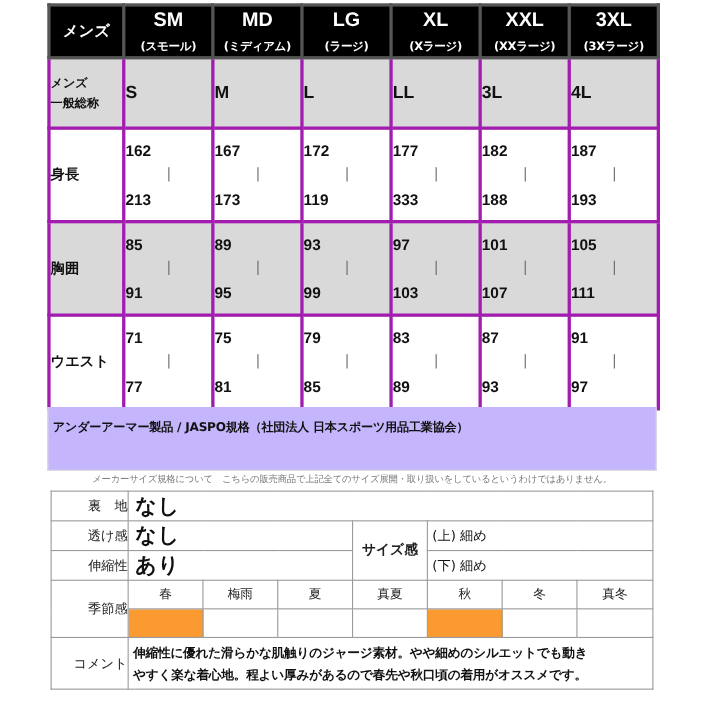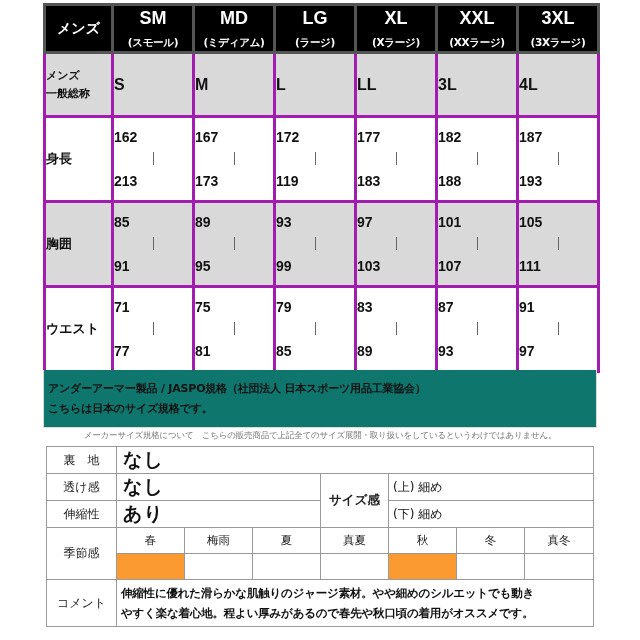--- a/index.html
+++ b/index.html
@@ -29,41 +29,41 @@
   .meas td { height: 85px; }
   .meas.gray td { background: #d9d9d9; }
   .meas.white td { background: #ffffff; }
   .meas .lbl { font-size: 13px; font-weight: bold; }
   .range { font-family: Liberation Sans, sans-serif; font-weight: bold; font-size: 14px; line-height: 26px; }
   .range .bar { display: block; width: 1px; height: 13px; background: #666; margin: 6px auto 7px auto; }
   .range .num { display: block; line-height: 18px; }
 
   .note-box {
     position: absolute; left: 43px; top: 370px; width: 554px; height: 58px;
-    border: 1px solid #dcdcdc; border-top: none; background: #0f766e;
+    border: 1px solid #dcdcdc; border-top: none; background: #c4b5fd;
     padding: 9px 0 0 4px;
   }
   .note-box div { font-size: 11px; font-weight: bold; line-height: 20px; letter-spacing: -0.2px; }
 
   .footnote {
     position: absolute; left: 0; top: 430px; width: 640px; text-align: center;
     font-size: 8.5px; color: #777; letter-spacing: -0.2px;
   }
 
   
   .spec-table {
     position: absolute; left: 46px; top: 446px; width: 547px;
     border-collapse: collapse; table-layout: fixed;
   }
   .spec-table td { border: 1px solid #9a9a9a; vertical-align: middle; }
   .spec-table col.s-label { width: 70px; }
   .spec-table col.s-season { width: 68px; }
   .spec-table col.s-last { width: 69px; }
 
-  .spec-table .lbl { text-align: center; font-size: 12px; color: #222; }
+  .spec-table .lbl { text-align: right; font-size: 12px; color: #222; }
   .spec-table .big { font-size: 19px; font-weight: bold; padding-left: 6px; letter-spacing: 1px; }
   .spec-table .r26 td { height: 26px; }
   .spec-table .r27 td { height: 27px; margin-top: 12px; }
   .spec-table .fit-lbl { text-align: center; font-size: 12.5px; font-weight: bold; color: #222; }
   .spec-table .fit-val { font-size: 12px; font-weight: normal; padding-left: 4px; }
   .spec-table .season-name { text-align: center; font-size: 11.5px; color: #222; height: 26px; }
   .spec-table .season-cell { height: 26px; }
   .spec-table .season-cell.on { background: #fb9a30; }
   .spec-table .comment { font-size: 11.5px; font-weight: bold; line-height: 20px; padding-left: 4px; letter-spacing: -0.2px; height: 47px; }
 </style>
@@ -130,21 +130,21 @@
           <span class="num">173</span>
         </td>
     <td class="range">
           <span class="num">172</span>
           <span class="bar"></span>
           <span class="num">119</span>
         </td>
     <td class="range">
           <span class="num">177</span>
           <span class="bar"></span>
-          <span class="num">183</span>
+          <span class="num">333</span>
         </td>
     <td class="range">
           <span class="num">182</span>
           <span class="bar"></span>
           <span class="num">188</span>
         </td>
     <td class="range">
           <span class="num">187</span>
           <span class="bar"></span>
           <span class="num">193</span>
@@ -214,21 +214,20 @@
           <span class="num">91</span>
           <span class="bar"></span>
           <span class="num">97</span>
         </td>
   </tr>
 </tbody>
   </table>
 
 <div class="note-box">
   <div>アンダーアーマー製品 / JASPO規格（社団法人 日本スポーツ用品工業協会）</div>
-  <div>こちらは日本のサイズ規格です。</div>
 </div>
 
 <div class="footnote">メーカーサイズ規格について　こちらの販売商品で上記全てのサイズ展開・取り扱いをしているというわけではありません。</div>
 
 <table class="spec-table">
   <colgroup>
     <col class="s-label">
       <col class="s-season">
       <col class="s-season">
       <col class="s-season">

